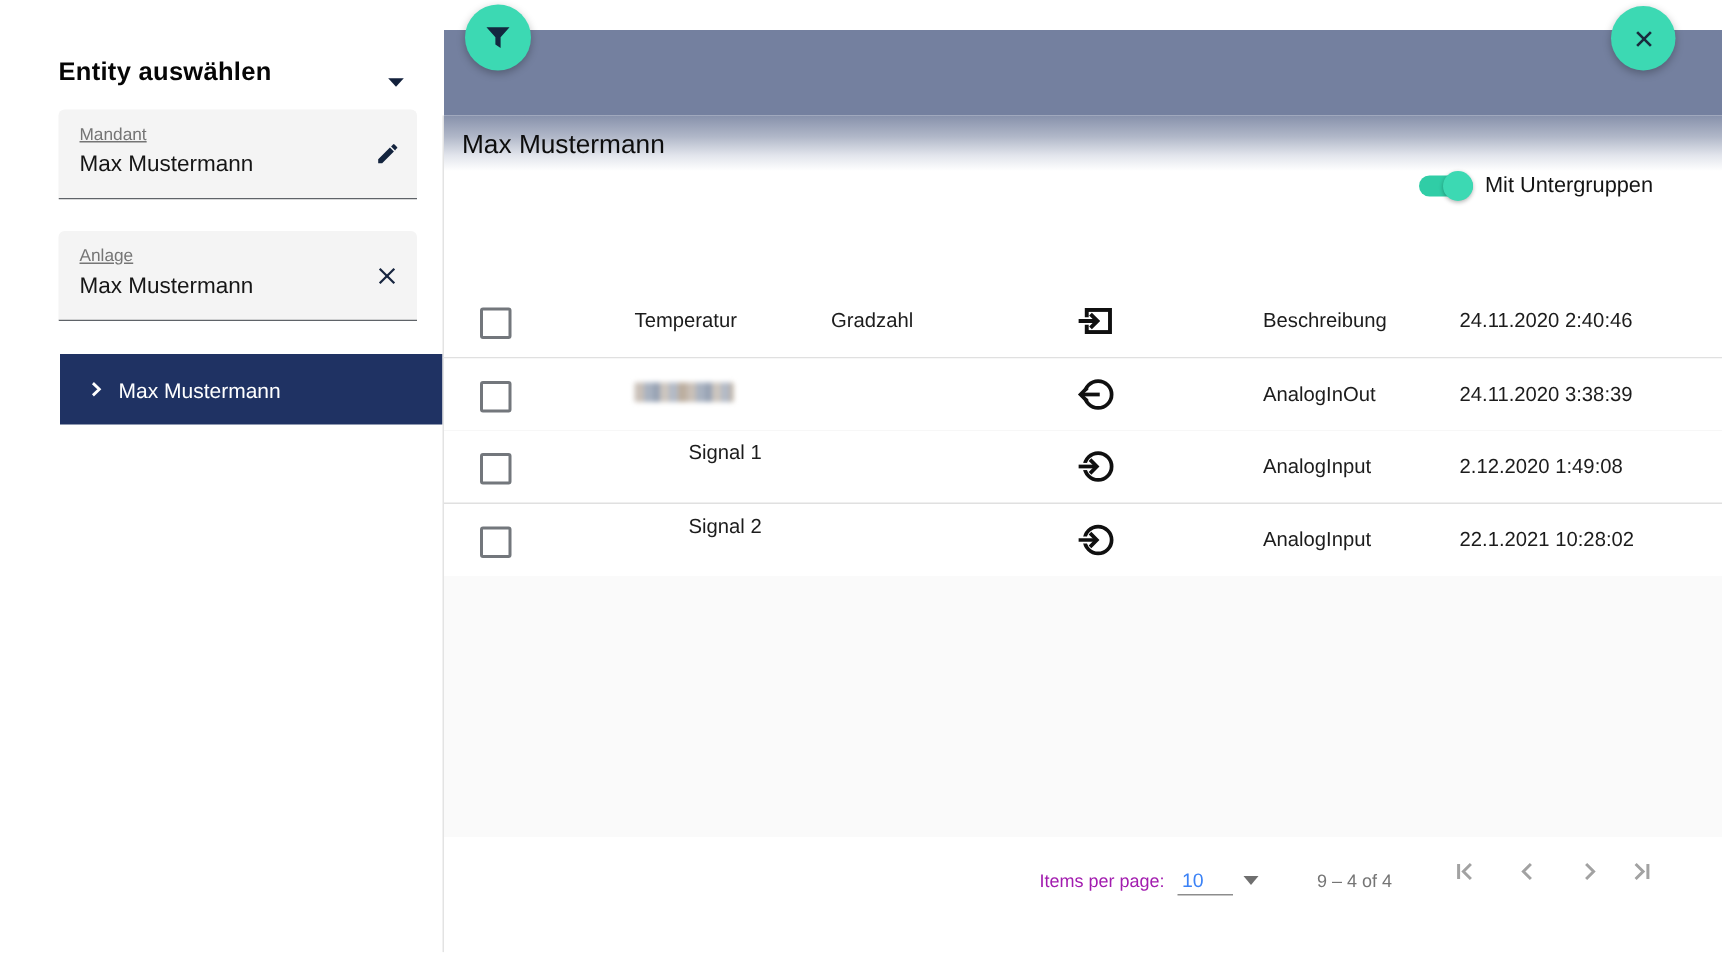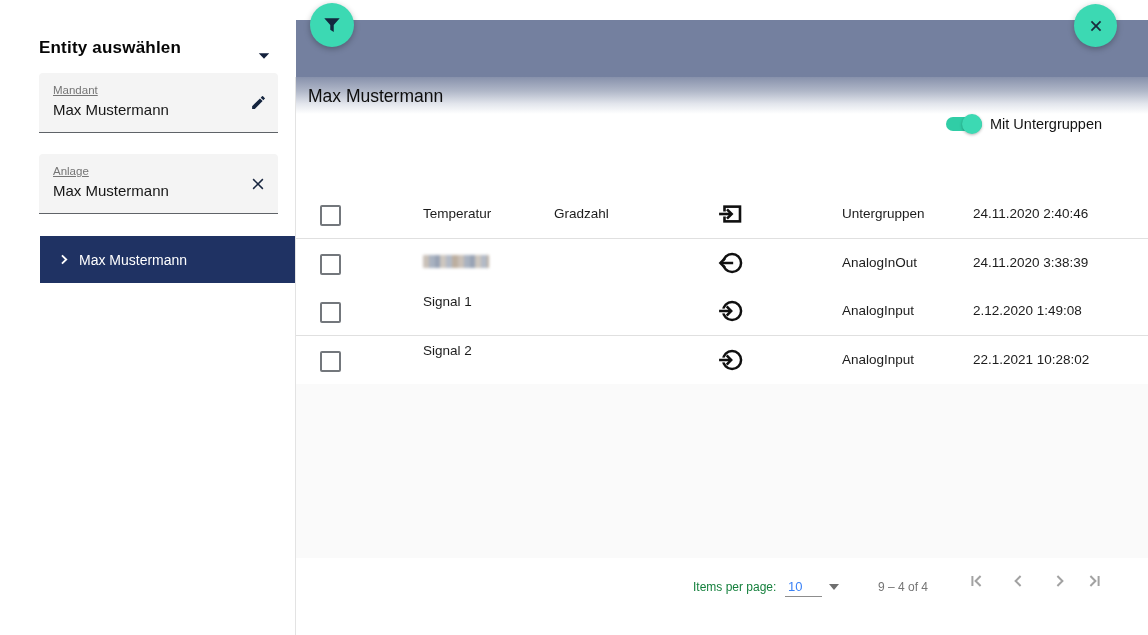--- a/index.html
+++ b/index.html
@@ -43,29 +43,29 @@
   .thead{position:absolute;left:0;top:143px;width:852px;height:47px;}
   .th{position:absolute;top:14px;font-size:14px;font-weight:700;color:var(--headnavy);}
   .cbx{position:absolute;width:17px;height:17px;border:2px solid #73777c;border-radius:2px;
        background:#fff;cursor:pointer;}
   .col-name{left:127px;} .col-desc{left:258px;} .col-typ{left:546px;} .col-mod{left:677px;}
   .rows{position:absolute;left:0;top:190px;width:852px;}
   .trow{position:absolute;left:0;width:852px;height:48px;border-bottom:1px solid #e0e0e0;
         background:#fff;cursor:pointer;}
   .trow .cbx{left:24px;top:15px;}
   .cell{position:absolute;top:16px;font-size:13.5px;color:#1c1c1c;}
-  .cell.raised{top:7px;}
+  .cell.raised{top:7px;margin-left:36px;}
   .cell-icon{position:absolute;left:422px;top:11px;width:26px;height:26px;line-height:0;}
   .redacted-blob{display:inline-block;width:66px;height:13px;border-radius:1px;
      background:repeating-linear-gradient(90deg,#c9c0b8 0 6px,#a9b2c0 6px 12px,#97a2b4 12px 17px,
      #cdc6bf 17px 23px,#b3bac6 23px 29px,#bcae9f 29px 35px);filter:blur(1.6px);}
   .filler{position:absolute;left:0;top:384px;width:852px;height:174px;background:#fafafa;}
   
   .paginator{position:absolute;left:0;top:558px;width:852px;height:77px;background:#fff;}
-  .pg-label{position:absolute;left:397px;top:22px;font-size:12px;color:#15803d;}
+  .pg-label{position:absolute;left:397px;top:22px;font-size:12px;color:#a21caf;}
   .pg-size{position:absolute;left:492px;top:21px;font-size:13px;color:#3b82f6;cursor:pointer;}
   .pg-underline{position:absolute;left:489px;top:38px;width:37px;height:1px;background:#8d8d8d;}
   .pg-caret{position:absolute;left:533px;top:26px;width:0;height:0;cursor:pointer;
             border-left:5px solid transparent;border-right:5px solid transparent;
             border-top:6px solid #6f6f6f;}
   .pg-range{position:absolute;left:582px;top:22px;font-size:12px;color:#757575;}
   .pg-btn{position:absolute;top:11px;width:24px;height:24px;line-height:0;cursor:pointer;}
   .pg-first{left:668px;} .pg-prev{left:710px;} .pg-next{left:752px;} .pg-last{left:787px;}
 </style>
 </head>
@@ -149,21 +149,21 @@
         <div class="trow" style="top: 0px;">
           <span class="cbx"></span>
           <span class="cell col-name">Temperatur</span>
           <span class="cell col-desc">Gradzahl</span>
           <span class="cell-icon"><svg width="26" height="26" viewBox="0 0 24 24">
               <rect x="6" y="5.2" width="14.3" height="13.6" fill="none" stroke="#101010" stroke-width="2.4"></rect>
               <line x1="6" y1="9.7" x2="6" y2="14.3" stroke="#fff" stroke-width="3.6"></line>
               <line x1="1" y1="12" x2="11.6" y2="12" stroke="#101010" stroke-width="2.4"></line>
               <path d="M8.3 7.7 L12.6 12 L8.3 16.3" fill="none" stroke="#101010" stroke-width="2.4"></path>
             </svg></span>
-          <span class="cell col-typ">Untergruppen</span>
+          <span class="cell col-typ">Beschreibung</span>
           <span class="cell col-mod">24.11.2020 2:40:46</span>
         </div>
         <div class="trow" style="top: 48.5px;">
           <span class="cbx"></span>
           <span class="cell col-name"><span class="redacted-blob"></span></span>
           <span class="cell col-desc"></span>
           <span class="cell-icon"><svg width="26" height="26" viewBox="0 0 24 24">
               <circle cx="13" cy="12" r="8.3" fill="none" stroke="#101010" stroke-width="2.3"></circle>
               <line x1="1.5" y1="12" x2="14" y2="12" stroke="#fff" stroke-width="4.4"></line>
               <line x1="2.2" y1="12" x2="14" y2="12" stroke="#101010" stroke-width="2.3"></line>

